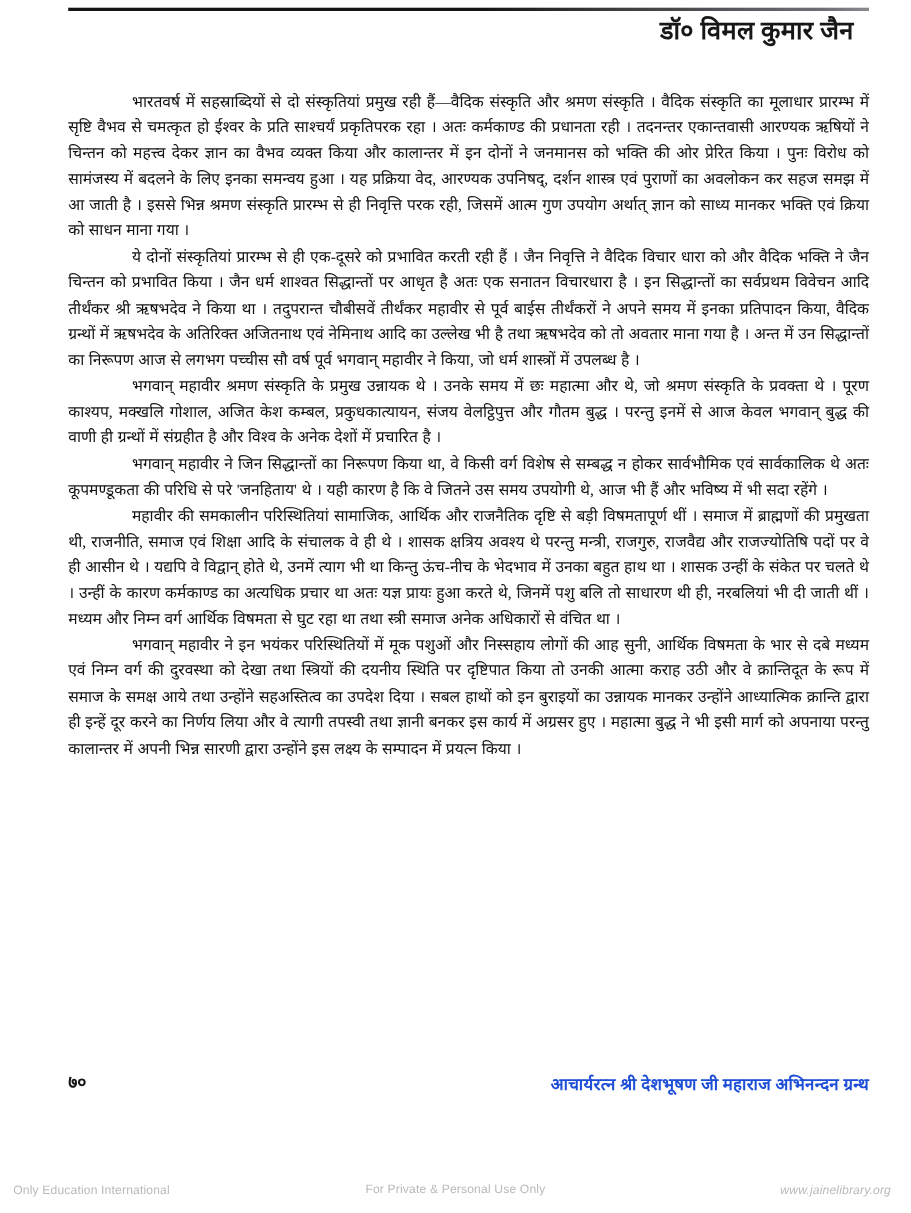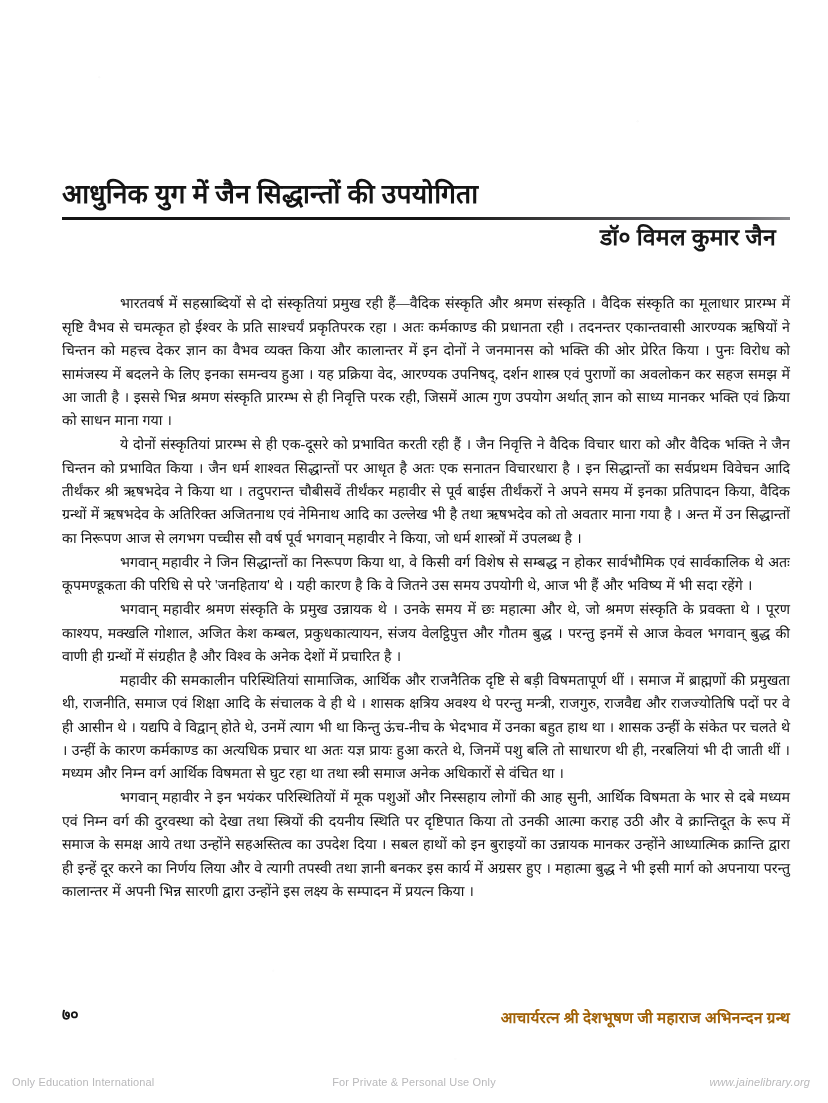--- a/index.html
+++ b/index.html
@@ -92,35 +92,34 @@
     margin-top: 0.5px;
   }
 
   
   .page-footer {
     position: absolute;
     left: 62px;
     right: 38px;
     top: 975px;
     display: flex;
-    align-items: flex-start;
+    align-items: center;
     justify-content: space-between;
-    margin-top: 32px;
   }
   .folio {
     font-size: 16px;
     font-weight: 600;
     color: #151515;
     line-height: 1;
     padding-bottom: 1px;
   }
   .running-title {
     font-size: 15.3px;
     font-weight: 600;
-    color: #a16207;
+    color: #1d4ed8;
     letter-spacing: 0.25px;
     white-space: nowrap;
   }
 
   
   .scan-bar {
     position: absolute;
     left: 0;
     right: 0;
     top: 1070px;
@@ -141,31 +140,30 @@
 </style>
 </head>
 <body>
 
 <div class="page">
 
   <div class="scan-noise"></div>
 
   <div class="content">
 
-    <h1 class="doc-title">आधुनिक युग में जैन सिद्धान्तों की उपयोगिता</h1>
 
     <div class="title-rule"></div>
 
     <div class="byline">डॉ० विमल कुमार जैन</div>
 
     <div class="body-block">
       <p class="para indent">भारतवर्ष में सहस्राब्दियों से दो संस्कृतियां प्रमुख रही हैं—वैदिक संस्कृति और श्रमण संस्कृति । वैदिक संस्कृति का मूलाधार प्रारम्भ में सृष्टि वैभव से चमत्कृत हो ईश्वर के प्रति साश्चर्यं प्रकृतिपरक रहा । अतः कर्मकाण्ड की प्रधानता रही । तदनन्तर एकान्तवासी आरण्यक ऋषियों ने चिन्तन को महत्त्व देकर ज्ञान का वैभव व्यक्त किया और कालान्तर में इन दोनों ने जनमानस को भक्ति की ओर प्रेरित किया । पुनः विरोध को सामंजस्य में बदलने के लिए इनका समन्वय हुआ । यह प्रक्रिया वेद, आरण्यक उपनिषद्, दर्शन शास्त्र एवं पुराणों का अवलोकन कर सहज समझ में आ जाती है । इससे भिन्न श्रमण संस्कृति प्रारम्भ से ही निवृत्ति परक रही, जिसमें आत्म गुण उपयोग अर्थात् ज्ञान को साध्य मानकर भक्ति एवं क्रिया को साधन माना गया ।</p>
       <p class="para indent">ये दोनों संस्कृतियां प्रारम्भ से ही एक-दूसरे को प्रभावित करती रही हैं । जैन निवृत्ति ने वैदिक विचार धारा को और वैदिक भक्ति ने जैन चिन्तन को प्रभावित किया । जैन धर्म शाश्वत सिद्धान्तों पर आधृत है अतः एक सनातन विचारधारा है । इन सिद्धान्तों का सर्वप्रथम विवेचन आदि तीर्थंकर श्री ऋषभदेव ने किया था । तदुपरान्त चौबीसवें तीर्थंकर महावीर से पूर्व बाईस तीर्थंकरों ने अपने समय में इनका प्रतिपादन किया, वैदिक ग्रन्थों में ऋषभदेव के अतिरिक्त अजितनाथ एवं नेमिनाथ आदि का उल्लेख भी है तथा ऋषभदेव को तो अवतार माना गया है । अन्त में उन सिद्धान्तों का निरूपण आज से लगभग पच्चीस सौ वर्ष पूर्व भगवान् महावीर ने किया, जो धर्म शास्त्रों में उपलब्ध है ।</p>
+      <p class="para indent">भगवान् महावीर श्रमण संस्कृति के प्रमुख उन्नायक थे । उनके समय में छः महात्मा और थे, जो श्रमण संस्कृति के प्रवक्ता थे । पूरण काश्यप, मक्खलि गोशाल, अजित केश कम्बल, प्रकुधकात्यायन, संजय वेलट्ठिपुत्त और गौतम बुद्ध । परन्तु इनमें से आज केवल भगवान् बुद्ध की वाणी ही ग्रन्थों में संग्रहीत है और विश्व के अनेक देशों में प्रचारित है ।</p>
       <p class="para indent">भगवान् महावीर ने जिन सिद्धान्तों का निरूपण किया था, वे किसी वर्ग विशेष से सम्बद्ध न होकर सार्वभौमिक एवं सार्वकालिक थे अतः कूपमण्डूकता की परिधि से परे 'जनहिताय' थे । यही कारण है कि वे जितने उस समय उपयोगी थे, आज भी हैं और भविष्य में भी सदा रहेंगे ।</p>
-      <p class="para indent">भगवान् महावीर श्रमण संस्कृति के प्रमुख उन्नायक थे । उनके समय में छः महात्मा और थे, जो श्रमण संस्कृति के प्रवक्ता थे । पूरण काश्यप, मक्खलि गोशाल, अजित केश कम्बल, प्रकुधकात्यायन, संजय वेलट्ठिपुत्त और गौतम बुद्ध । परन्तु इनमें से आज केवल भगवान् बुद्ध की वाणी ही ग्रन्थों में संग्रहीत है और विश्व के अनेक देशों में प्रचारित है ।</p>
       <p class="para indent">महावीर की समकालीन परिस्थितियां सामाजिक, आर्थिक और राजनैतिक दृष्टि से बड़ी विषमतापूर्ण थीं । समाज में ब्राह्मणों की प्रमुखता थी, राजनीति, समाज एवं शिक्षा आदि के संचालक वे ही थे । शासक क्षत्रिय अवश्य थे परन्तु मन्त्री, राजगुरु, राजवैद्य और राजज्योतिषि पदों पर वे ही आसीन थे । यद्यपि वे विद्वान् होते थे, उनमें त्याग भी था किन्तु ऊंच-नीच के भेदभाव में उनका बहुत हाथ था । शासक उन्हीं के संकेत पर चलते थे । उन्हीं के कारण कर्मकाण्ड का अत्यधिक प्रचार था अतः यज्ञ प्रायः हुआ करते थे, जिनमें पशु बलि तो साधारण थी ही, नरबलियां भी दी जाती थीं । मध्यम और निम्न वर्ग आर्थिक विषमता से घुट रहा था तथा स्त्री समाज अनेक अधिकारों से वंचित था ।</p>
       <p class="para indent">भगवान् महावीर ने इन भयंकर परिस्थितियों में मूक पशुओं और निस्सहाय लोगों की आह सुनी, आर्थिक विषमता के भार से दबे मध्यम एवं निम्न वर्ग की दुरवस्था को देखा तथा स्त्रियों की दयनीय स्थिति पर दृष्टिपात किया तो उनकी आत्मा कराह उठी और वे क्रान्तिदूत के रूप में समाज के समक्ष आये तथा उन्होंने सहअस्तित्व का उपदेश दिया । सबल हाथों को इन बुराइयों का उन्नायक मानकर उन्होंने आध्यात्मिक क्रान्ति द्वारा ही इन्हें दूर करने का निर्णय लिया और वे त्यागी तपस्वी तथा ज्ञानी बनकर इस कार्य में अग्रसर हुए । महात्मा बुद्ध ने भी इसी मार्ग को अपनाया परन्तु कालान्तर में अपनी भिन्न सारणी द्वारा उन्होंने इस लक्ष्य के सम्पादन में प्रयत्न किया ।</p>
     </div>
 
   </div>
 
   <div class="page-footer">
     <div class="folio">७०</div>
     <div class="running-title">आचार्यरत्न श्री देशभूषण जी महाराज अभिनन्दन ग्रन्थ</div>
   </div>

